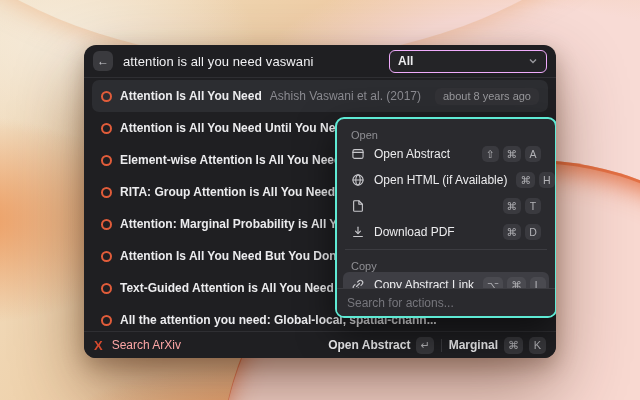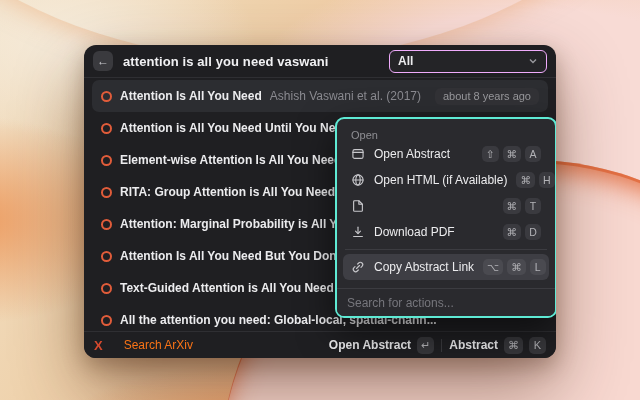--- a/index.html
+++ b/index.html
@@ -35,21 +35,21 @@
   .w-header {
     height:33px; display:flex; align-items:center; gap:10px;
     padding:0 9px 0 9px; border-bottom:1px solid #2f2f33;
   }
   .back-btn {
     width:20px; height:20px; flex:0 0 auto; border:none; border-radius:6px;
     background:#3a3a3e; color:#c9c9cd; font-size:12px; line-height:20px;
     display:flex; align-items:center; justify-content:center; cursor:pointer;
     font-family:"Liberation Sans", sans-serif;
   }
-  .query { flex:1; font-size:13px; font-weight:bold; color:#f1f1f3; letter-spacing:.1px; white-space:nowrap; overflow:hidden; }
+  .query { flex:1; font-size:13px; font-weight:normal; color:#f1f1f3; letter-spacing:.1px; white-space:nowrap; overflow:hidden; }
   .dropdown {
     width:158px; height:23px; flex:0 0 auto; border:1px solid #f0abfc; border-radius:6px;
     background:#242427; display:flex; align-items:center; justify-content:space-between;
     padding:0 8px; font-size:12px; font-weight:bold; color:#ececee; cursor:pointer;
   }
   .chev { stroke:#98989d; }
 
   .results-header { padding:9px 17px 3px; font-size:11px; color:#95959a; }
   .results-header .count { margin-left:14px; color:#6d6d72; }
 
@@ -69,21 +69,21 @@
     font-size:11px; padding:2.5px 8px; border-radius:6px;
   }
 
   
   .w-footer {
     position:absolute; left:0; right:0; bottom:0; height:27px;
     border-top:1px solid #2f2f33; background:#1f1f22;
     display:flex; align-items:center; padding:0 10px; gap:9px; font-size:12px;
   }
   .xlogo { color:#d6492e; font-weight:bold; font-size:13px; }
-  .app-label { color:#f97316;margin-left:12px; }
+  .app-label { color:#fca5a5; }
   .f-right { margin-left:auto; display:flex; align-items:center; gap:7px; }
   .f-action { display:flex; align-items:center; gap:6px; cursor:pointer; }
   .f-action .lbl { color:#ececee; font-weight:bold; }
   .key {
     min-width:17px; height:17px; padding:0 4px; background:#37373b; border-radius:5px;
     color:#b3b3b7; font-size:11px; display:flex; align-items:center; justify-content:center;
   }
   .vdiv { width:1px; height:13px; background:#3a3a3e; }
 
   
@@ -185,21 +185,21 @@
     <div class="w-footer">
       <span class="xlogo">X</span>
       <span class="app-label">Search ArXiv</span>
       <div class="f-right">
         <div class="f-action">
           <span class="lbl">Open Abstract</span>
           <span class="key">↵</span>
         </div>
         <div class="vdiv"></div>
         <div class="f-action">
-          <span class="lbl">Abstract</span>
+          <span class="lbl">Marginal</span>
           <span class="key">⌘</span>
           <span class="key">K</span>
         </div>
       </div>
     </div>
 
     <div class="menu">
       <div class="menu-body">
         <div class="m-header">Open</div>
 
@@ -247,20 +247,21 @@
               <path d="M3 13.2h10"></path>
             </svg>
           <span>Download PDF</span>
           <span class="m-keys">
             <span class="key">⌘</span>
             <span class="key">D</span>
           </span>
         </div>
 
         <div class="m-div"></div>
+        <div class="m-header">Copy</div>
 
         <div class="m-item selected">
           <svg width="14" height="14" viewBox="0 0 16 16">
               <path d="M6.3 9.7l3.4-3.4"></path>
               <path d="M7.6 4.6l1.2-1.2a2.6 2.6 0 0 1 3.8 3.8l-1.2 1.2"></path>
               <path d="M8.4 11.4l-1.2 1.2a2.6 2.6 0 0 1-3.8-3.8l1.2-1.2"></path>
             </svg>
           <span>Copy Abstract Link</span>
           <span class="m-keys">
             <span class="key">⌥</span>

